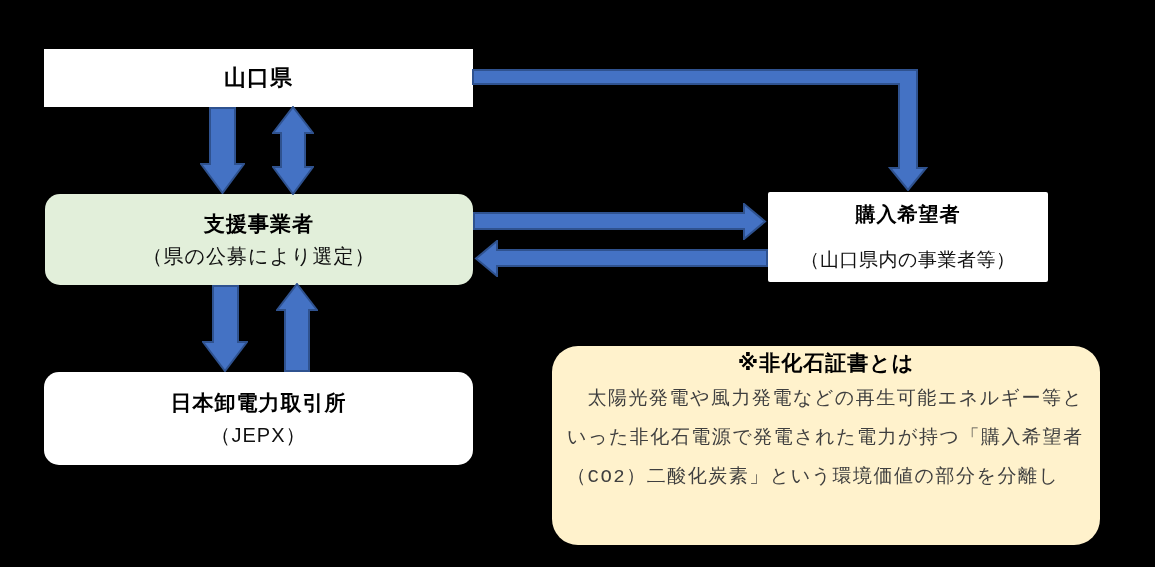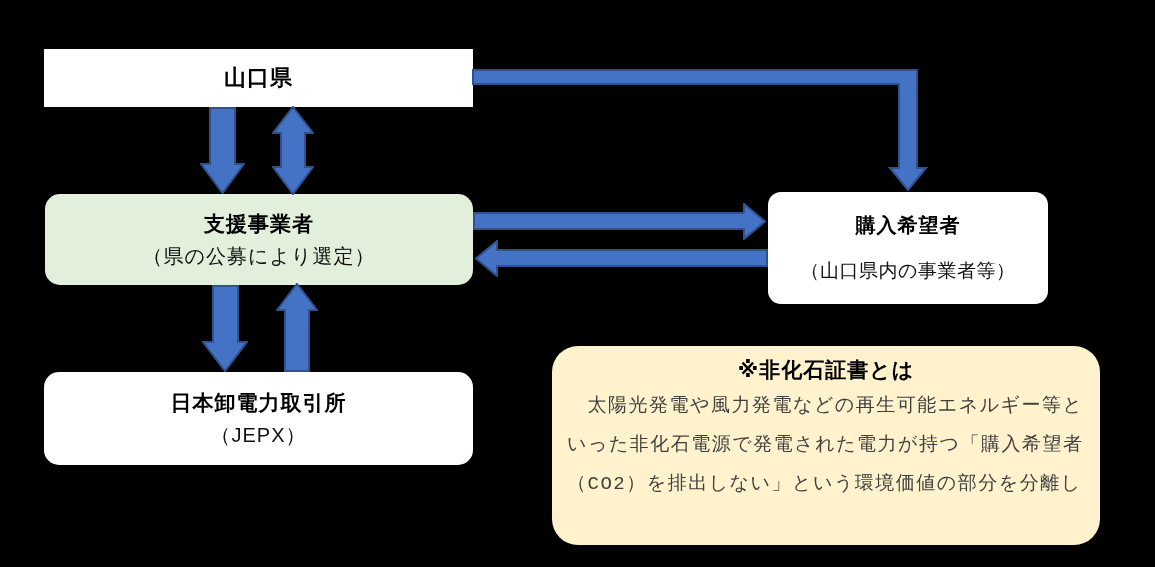--- a/index.html
+++ b/index.html
@@ -49,33 +49,33 @@
     left: 45px; top: 194px; width: 428px; height: 91px;
     background: #e2efda;
     border-radius: 15px;
   }
   #jepx-box {
     left: 44px; top: 372px; width: 429px; height: 93px;
     background: #ffffff;
     border-radius: 15px;
   }
   #kounyuu-box {
-    left: 768px; top: 192px; width: 280px; height: 112px;
+    left: 768px; top: 192px; width: 280px; height: 90px;
     background: #ffffff;
-    border-radius: 13px;
+    border-radius: 2px;
   }
   #kounyuu-box .title { font-size: 20px; }
   #kounyuu-box .subtitle { font-size: 19px; letter-spacing: 0.5px; margin-top: 16px; }
   #note-box {
     position: absolute;
     left: 552px; top: 346px; width: 548px; height: 199px;
     background: #fff2cc;
     border-radius: 26px;
     box-sizing: border-box;
-    padding: 7px 15px 0 15px;
+    padding: 0 15px 0 15px;
   }
   #note-box .note-title {
     text-align: center;
     font-weight: bold;
     color: #000000;
     font-size: 21px;
     line-height: 34px;
     letter-spacing: 1px;
   }
   #note-box .note-body {
@@ -116,21 +116,21 @@
   <div class="node" id="kounyuu-box">
     <div class="title">購入希望者</div>
     <div class="subtitle">（山口県内の事業者等）</div>
   </div>
 
   <div id="note-box">
     <div class="note-title">※非化石証書とは</div>
     <div class="note-body">
       <span class="note-line">　太陽光発電や風力発電などの再生可能エネルギー等と</span>
       <span class="note-line">いった非化石電源で発電された電力が持つ「購入希望者</span>
-      <span class="note-line">（CO2）を排出しない」という環境価値の部分を分離し</span>
+      <span class="note-line">（CO2）二酸化炭素」という環境価値の部分を分離し</span>
     </div>
   </div>
 
   <svg class="arrow" style="left:200px; top:107px;" width="45" height="87" viewBox="0 0 45 87">
     <polygon points="10,1 35,1 35,57 44,57 22.5,86 1,57 10,57"></polygon>
   </svg>
 
   <svg class="arrow" style="left:272px; top:106px;" width="42" height="89" viewBox="0 0 42 89">
     <polygon points="21,1 41,27 33,27 33,61 41,61 21,88 1,61 9,61 9,27 1,27"></polygon>
   </svg>

